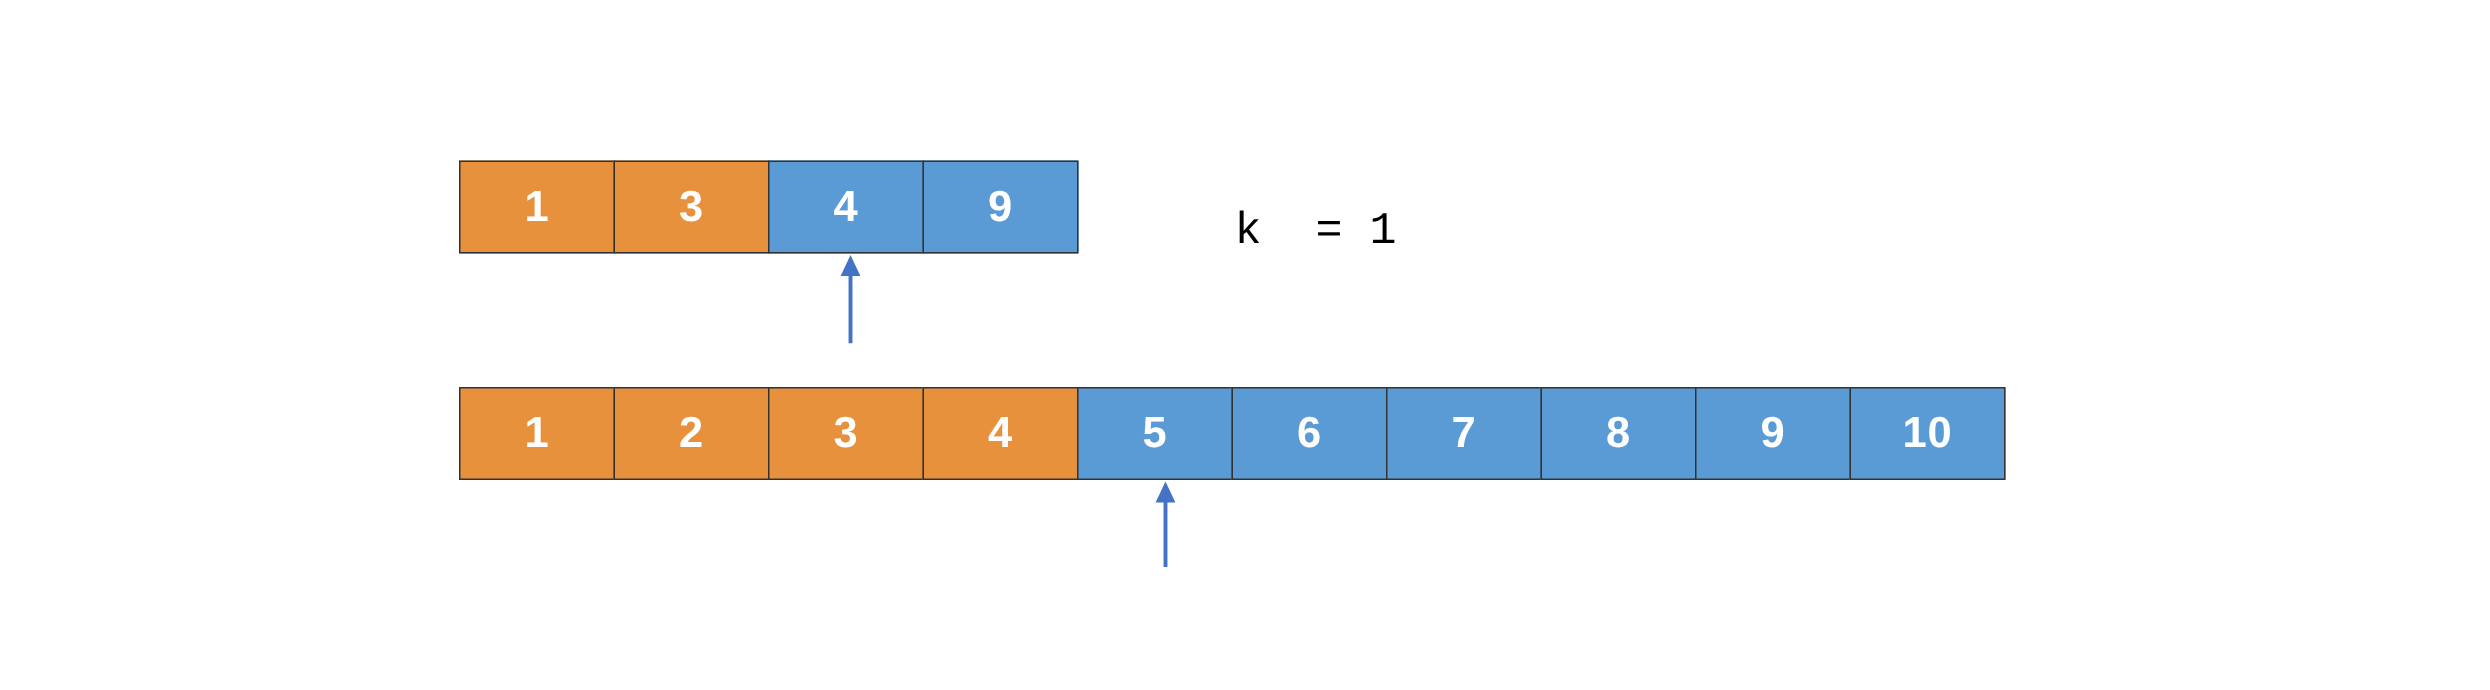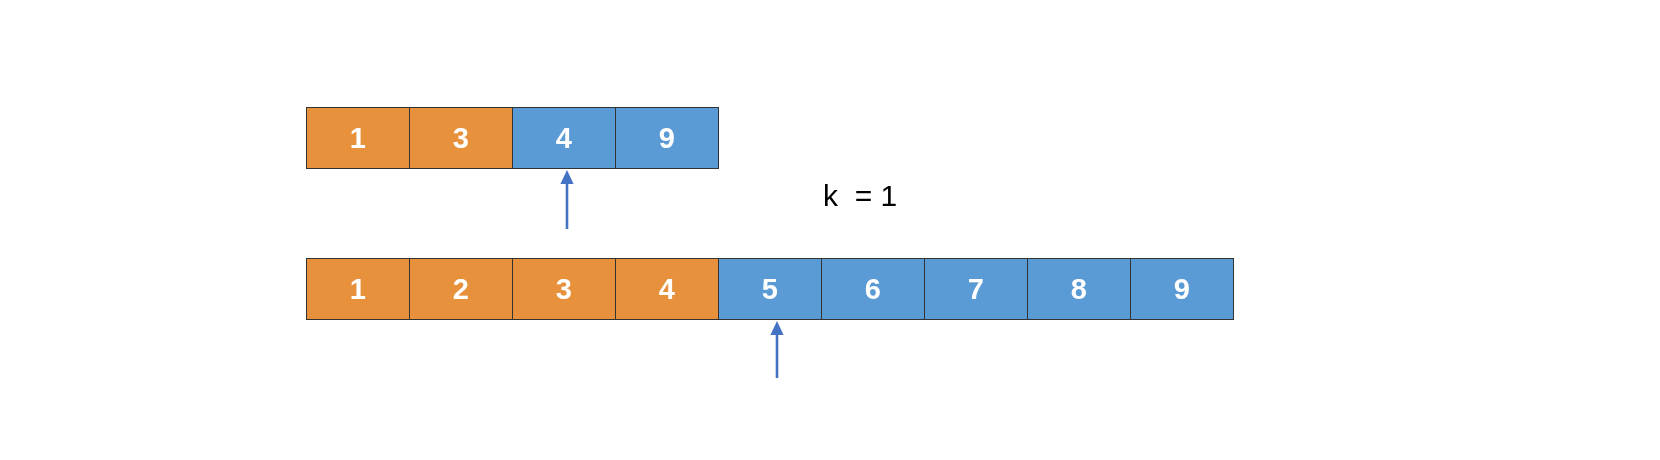--- a/index.html
+++ b/index.html
@@ -46,28 +46,27 @@
 
   
   .arrow {
     position: absolute;
   }
   .arrow svg { display: block; }
 
   
   .k-label {
     position: absolute;
-    font-family: Liberation Sans, sans-serif;
+    font-family: Liberation Mono, monospace;
     font-size: 30px;
     font-weight: 400;
     color: #000000;
     white-space: pre;
     line-height: 1;
     user-select: none;
-    margin-top: 41px;
   }
 </style>
 </head>
 <body>
 
 <div id="canvas">
 
   <div class="array-row" id="top-array" style="left:306px; top:107px; height:62px;">
       <div class="cell orange" style="width: 104px;">1</div>
       <div class="cell orange" style="width: 104px;">3</div>
@@ -87,20 +86,21 @@
   <div class="array-row" id="bottom-array" style="left:306px; top:258px; height:62px;">
       <div class="cell orange" style="width: 104px;">1</div>
       <div class="cell orange" style="width: 104px;">2</div>
       <div class="cell orange" style="width: 104px;">3</div>
       <div class="cell orange" style="width: 104px;">4</div>
       <div class="cell blue" style="width: 104px;">5</div>
       <div class="cell blue" style="width: 104px;">6</div>
       <div class="cell blue" style="width: 104px;">7</div>
       <div class="cell blue" style="width: 104px;">8</div>
       <div class="cell blue" style="width: 104px;">9</div>
+      <div class="cell blue" style="width: 104px;">10</div>
     </div>
 
   <div class="arrow" style="left:766px; top:320px;">
     <svg width="22" height="58" viewBox="0 0 22 58" xmlns="http://www.w3.org/2000/svg">
       <line x1="11" y1="58" x2="11" y2="14" stroke="#4472C4" stroke-width="2.6"></line>
       <polygon points="11,1 4.4,15 17.6,15" fill="#4472C4"></polygon>
     </svg>
   </div>
 
 </div>

